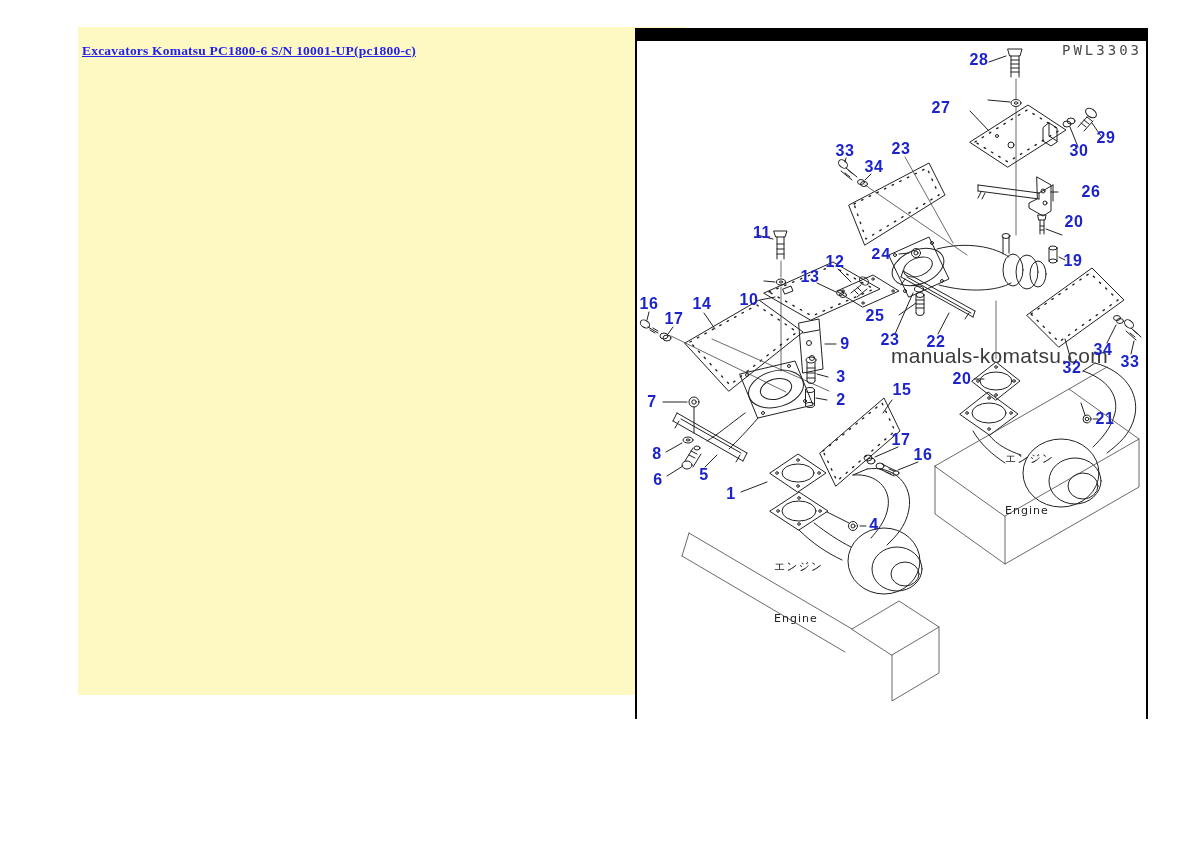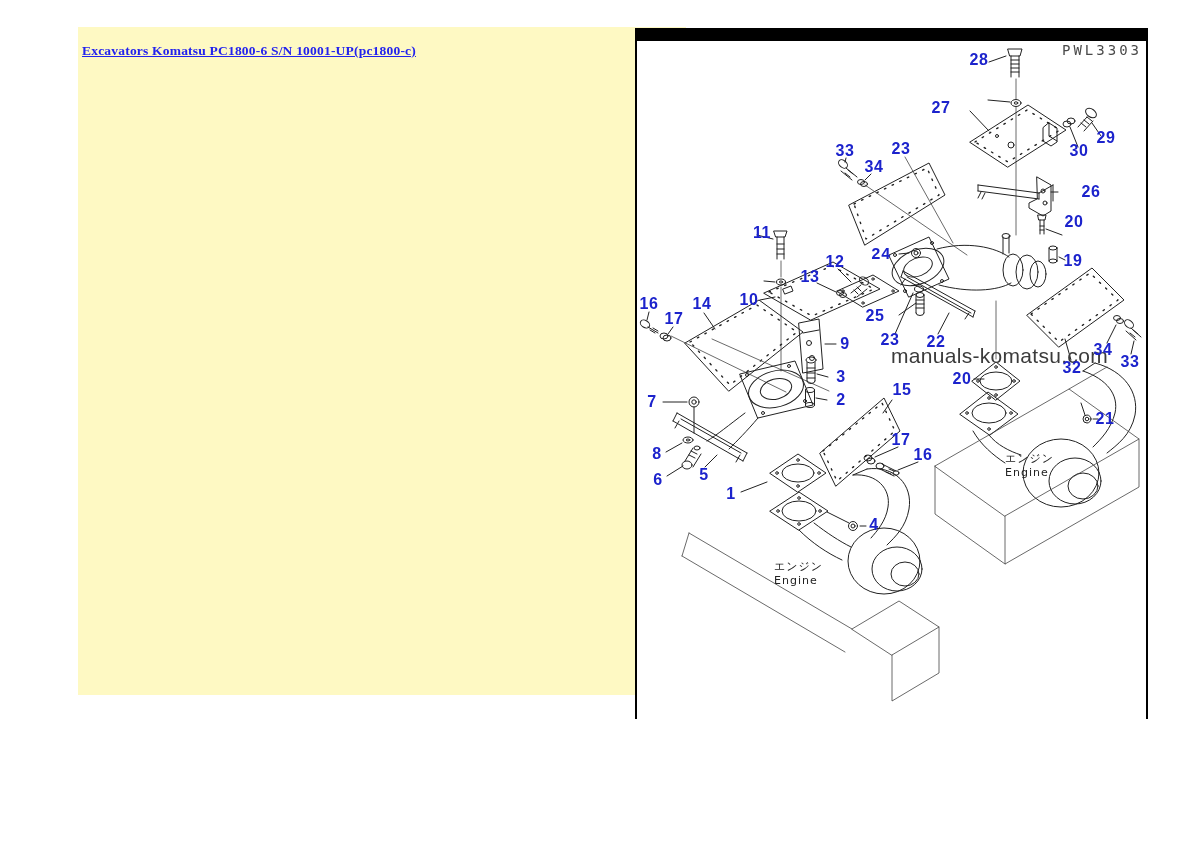--- a/index.html
+++ b/index.html
@@ -20,21 +20,21 @@
 
   .sheet-code{position:absolute;top:1px;right:4px;
       font-family:"DejaVu Sans Mono",monospace;font-size:14px;letter-spacing:3px;color:#4a4a4a;}
 
   .watermark{position:absolute;left:254px;top:303px;white-space:nowrap;
       font-family:"Liberation Sans",sans-serif;font-size:21px;color:var(--wm,#3b3b3b);letter-spacing:.3px;}
 
   .engine-label{position:absolute;font-family:"DejaVu Sans",sans-serif;font-size:11px;
       color:#222;letter-spacing:1px;line-height:1.25;}
   .engine-label .jp{display:block;}
-  .engine-label .en{display:block;}
+  .engine-label .en{display:block;margin-top:38px;}
   #engine-label-right{left:368px;top:411px;}
   #engine-label-left{left:137px;top:519px;}
 
   .callout-layer{position:absolute;left:0;top:0;width:509px;height:678px;}
   .callout{position:absolute;transform:translate(-50%,-50%);
       font-family:"Liberation Sans",sans-serif;font-weight:700;font-size:16px;
       color:var(--callout,#1c23cc);letter-spacing:.5px;white-space:nowrap;}
 
   svg.drawing{position:absolute;left:0;top:0;}
   svg.drawing *{stroke:#222;fill:none;stroke-width:1;stroke-linecap:round;stroke-linejoin:round;}

